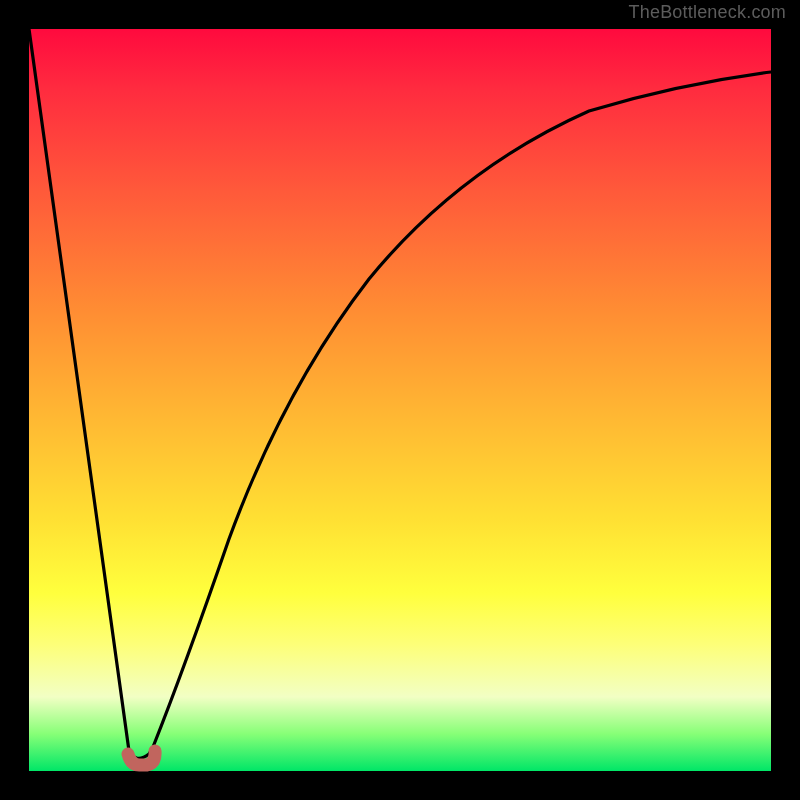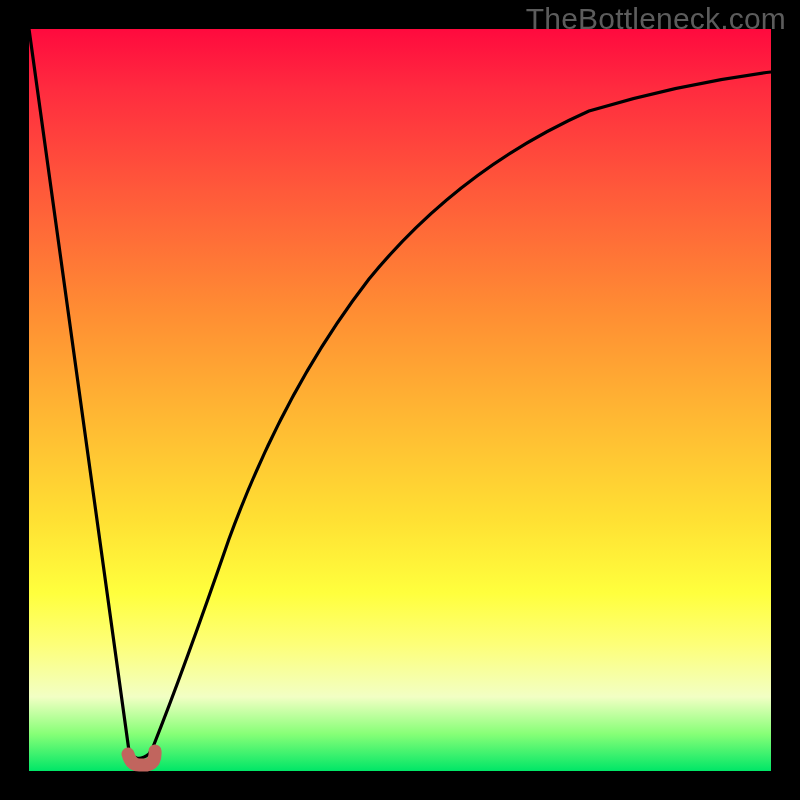--- a/index.html
+++ b/index.html
@@ -14,21 +14,21 @@
     position: relative;
     width: 800px;
     height: 800px;
     background: #000;
   }
   .watermark {
     position: absolute;
     top: 2px;
     right: 14px;
     color: #5c5c5c;
-    font-size: 30px;
+    font-size: 18px;
     font-weight: 400;
     letter-spacing: 0.2px;
     user-select: none;
   }
   .plot-area {
     position: absolute;
     left: 29px;
     top: 29px;
     width: 742px;
     height: 742px;

